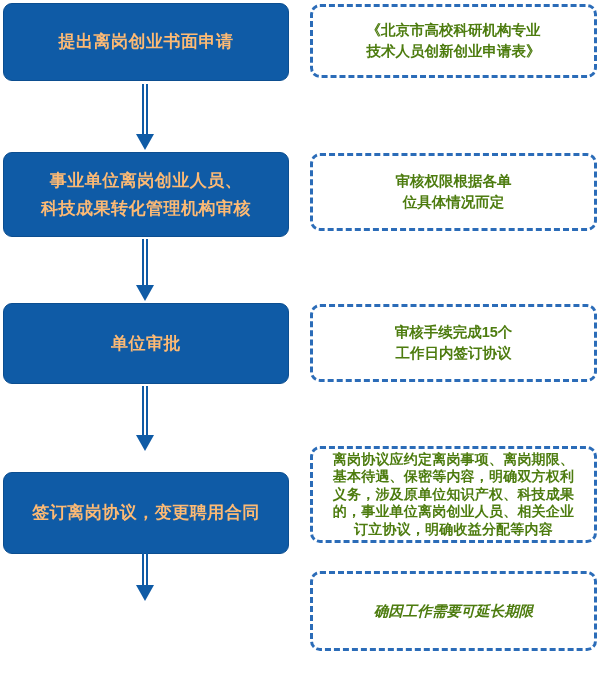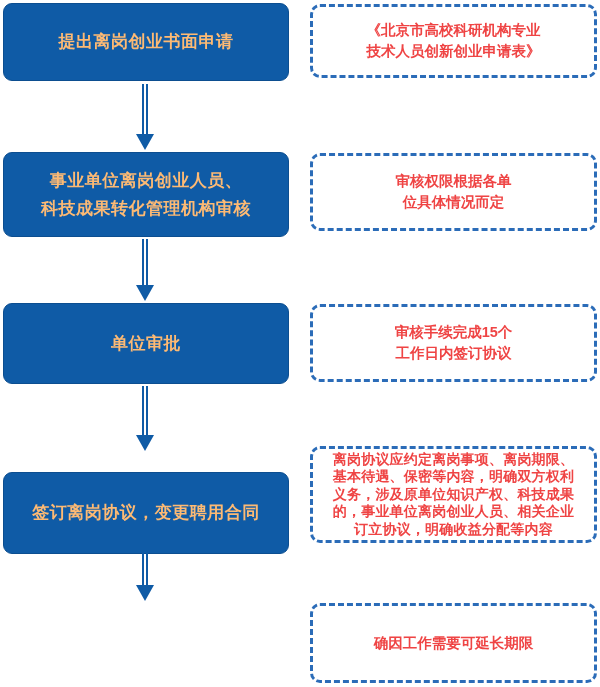--- a/index.html
+++ b/index.html
@@ -45,21 +45,21 @@
     border: 3px dashed #2b6cb8;
     border-radius: 10px;
     display: flex;
     align-items: center;
     justify-content: center;
     box-sizing: border-box;
     background: transparent;
     padding: 4px 8px;
   }
   .note-text {
-    color: #ef4444;
+    color: #4d7c0f;
     font-size: 14.5px;
     font-weight: bold;
     text-align: center;
     line-height: 21px;
     white-space: pre-line;
   }
   .note-text.long {
     font-size: 14px;
     line-height: 17.6px;
     text-align: center;
@@ -142,17 +142,17 @@
 义务，涉及原单位知识产权、科技成果
 的，事业单位离岗创业人员、相关企业
 订立协议，明确收益分配等内容</span>
   </div>
 
   <div class="arrow" style="top:537px;height:64px;">
     <div class="arrow-shaft"></div>
     <div class="arrow-head"></div>
   </div>
 
-  <div class="note-box" style="top:603px;height:80px;">
+  <div class="note-box" style="top:571px;height:80px;font-style:italic;">
     <span class="note-text">确因工作需要可延长期限</span>
   </div>
 
 </div>
 
 </body></html>

